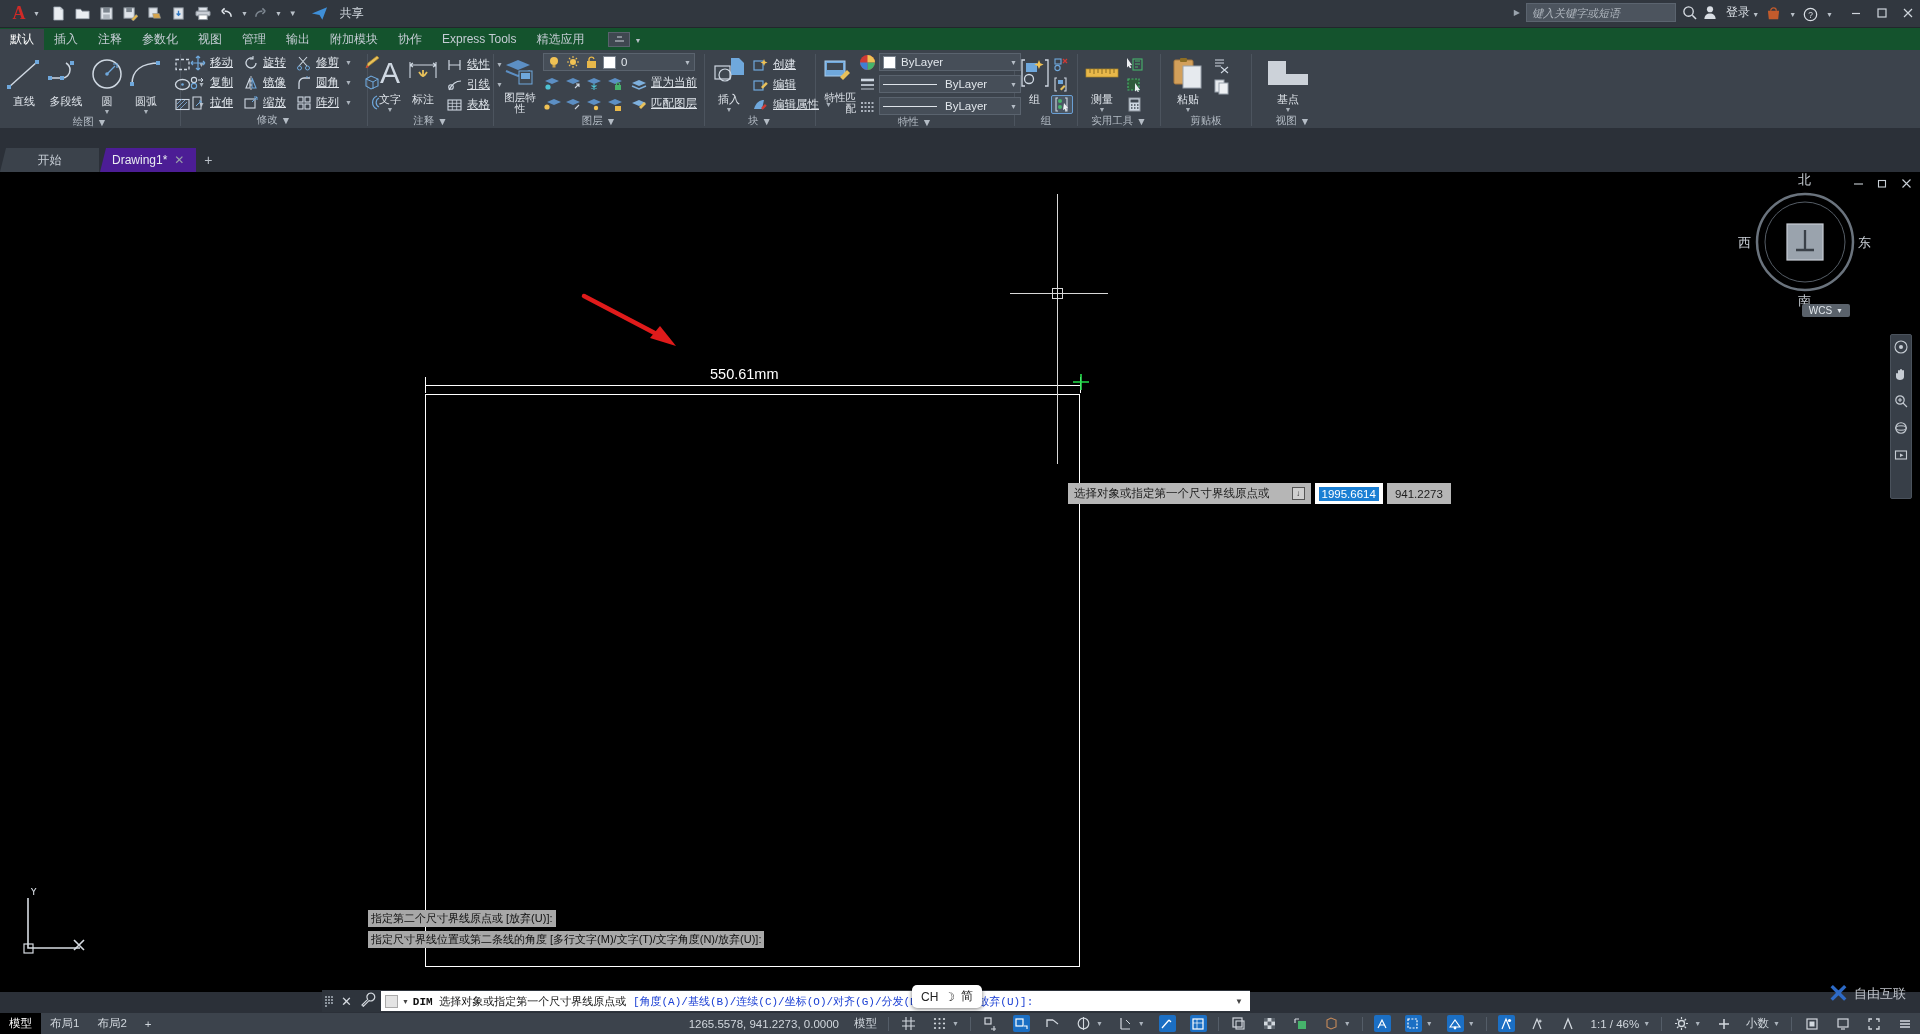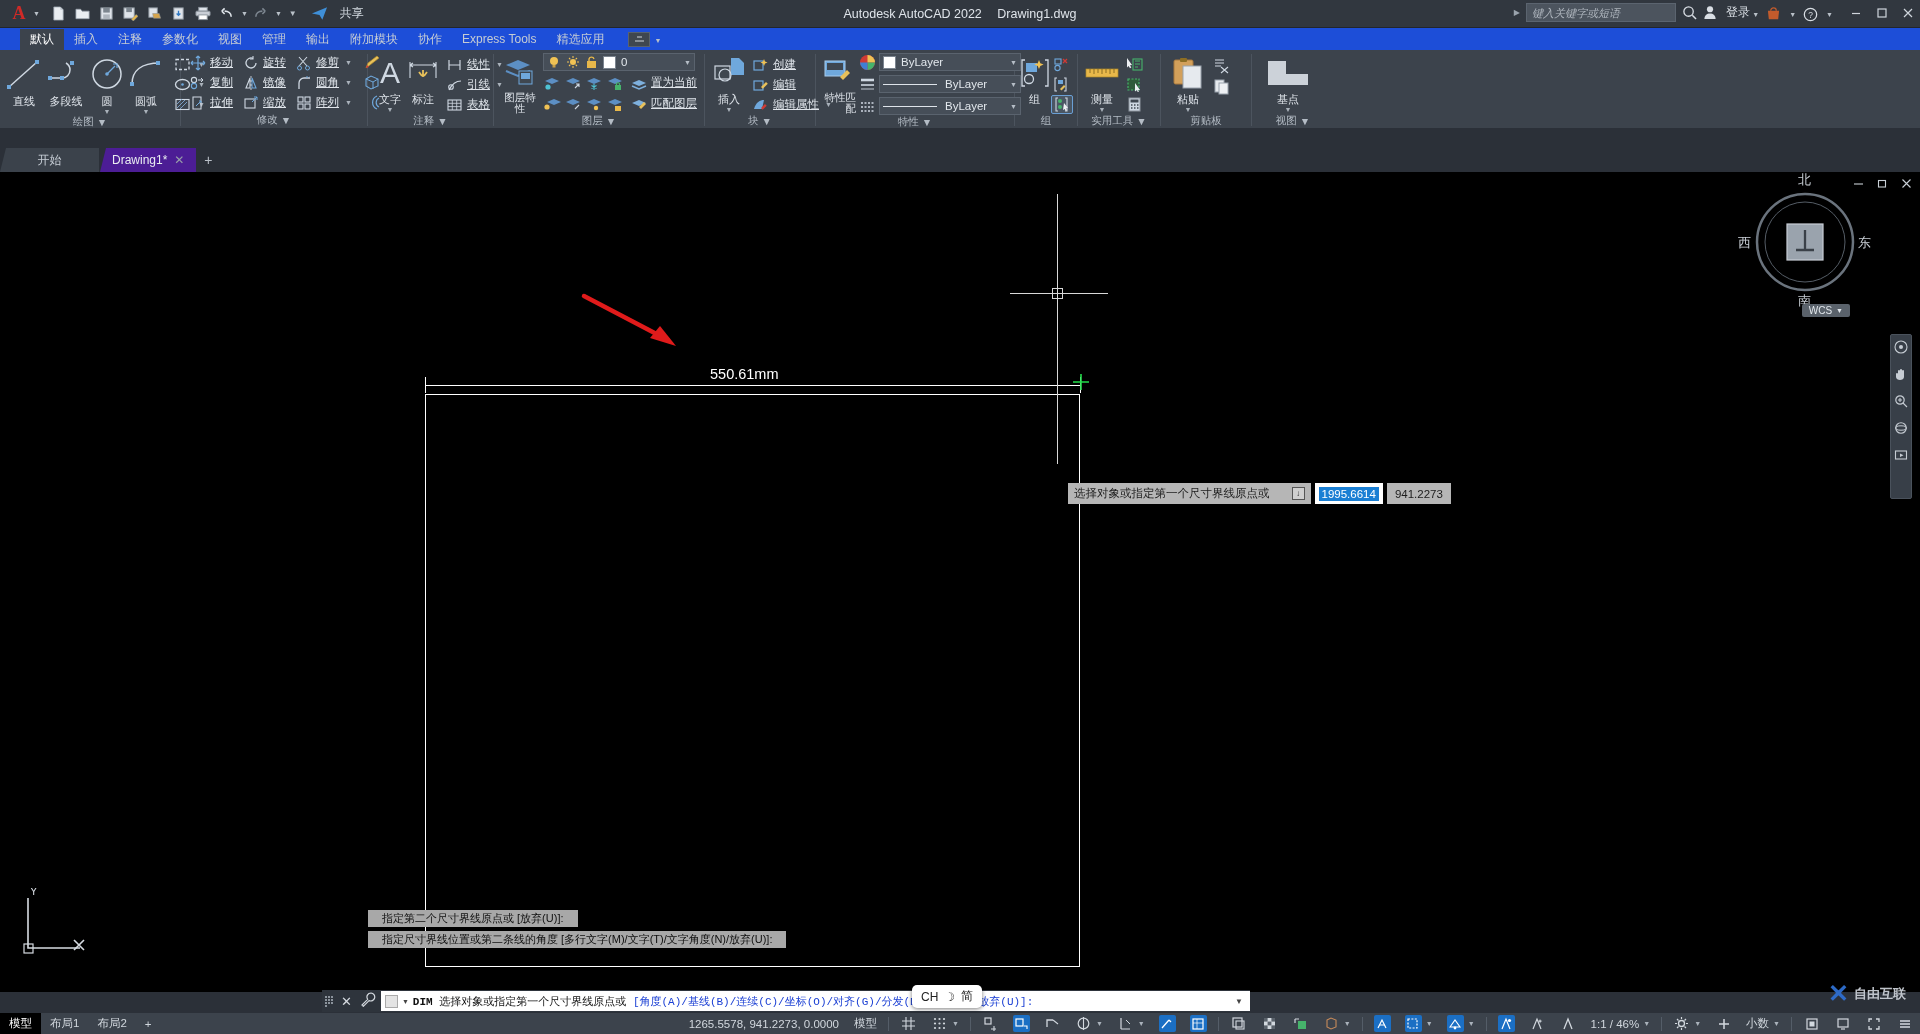--- a/index.html
+++ b/index.html
@@ -60,21 +60,21 @@
   .signin { font-size:12px; color:#d9dee4; margin-left:3px; }
   .tb-right {
     position:absolute; right:6px; top:0; height:28px;
     display:flex; align-items:center; gap:7px;
   }
   .win-ctrl { display:flex; align-items:center; gap:14px; margin-left:10px; color:#cfd5dc; }
 
   
   .ribbon-tabs {
     position:absolute; left:0; top:28px; width:1920px; height:22px;
-    background:#1d4ed8; display:flex; align-items:flex-end; padding-left:20px;
+    background:#14532d; display:flex; align-items:flex-end; padding-left:0;
   }
   .rtab {
     padding:2px 10px 3px 10px; font-size:12px; color:#c5ccd4; height:21px;
     display:flex; align-items:center;
   }
   .rtab.active { background:#3c434c; color:#ffffff; }
   .rtab-box {
     width:22px; height:15px; margin-left:14px; margin-bottom:3px;
     background:#3f4750; border:1px solid #59626d;
     display:flex; align-items:center; justify-content:center;
@@ -209,21 +209,21 @@
   }
   .navbar-v .ni { color:#c6ccd3; font-size:11px; }
 
   
   .ucs { position:absolute; left:18px; bottom:20px; color:#d6dbe1; }
 
   
   .cmd-hist { position:absolute; left:368px; bottom:42px; width:620px; z-index:20; }
   .cmd-hist .ln {
     font-size:11px; color:#e8e8e8; background:#8b8b8b;
-    display:inline-block; padding:1px 14px; margin-bottom:2px; white-space:nowrap;
+    display:inline-block; padding:1px 3px; margin-bottom:2px; white-space:nowrap;
     font-family:"Liberation Sans", sans-serif;
   }
   .cmd-hist .ln.lite { background:#a8a8a8; color:#101010; }
 
   
   .ime {
     position:absolute; left:912px; bottom:26px;
     background:#ffffff; border-radius:5px; padding:3px 9px;
     font-size:12px; color:#222; display:flex; gap:6px; align-items:center;
     box-shadow:0 1px 4px rgba(0,0,0,.5); z-index:45;
@@ -270,21 +270,21 @@
   .sb-icn { width:17px; height:17px; display:flex; align-items:center; justify-content:center; }
   .sb-icn.on { background:#1b6fc4; border-radius:2px; }
   .sb-coord { font-size:11.5px; color:#d2d8de; padding:0 8px; }
   .sb-dd { font-size:7px; color:#aab2bb; }
   .sb-right { margin-left:auto; display:flex; align-items:center; }
 
   .wm {
     position:absolute; right:14px; bottom:26px; display:flex; align-items:center; gap:5px;
     z-index:50; opacity:.95;
   }
-  .wm-txt { color:#c9ced5; font-size:13px;font-weight:bold; }
+  .wm-txt { color:#c9ced5; font-size:13px; }
   .wm-x { color:#2f6fd0; font-size:25px; font-weight:bold; font-family:"Liberation Serif",serif; }
 </style>
 </head>
 <body>
 
 <div id="app">
 
   <div class="titlebar">
     <div class="a-logo">
       <span>A</span>
@@ -350,24 +350,20 @@
       <span class="caret-sm">▼</span>
       <span class="caret-sm" style="margin:0 5px;font-size:8px">▼</span>
       <div class="share-btn">
         <svg width="17" height="15" viewBox="0 0 18 15">
             <path d="M1 7.5L17 1l-5 13-3-5z" fill="#3f8fd8"></path>
           </svg>
         <span>共享</span>
       </div>
     </div>
 
-    <div class="title-center">
-      <span>Autodesk AutoCAD 2022</span>
-      <span>Drawing1.dwg</span>
-    </div>
 
     <div class="search-zone">
       <span class="search-arrow">▶</span>
       <div class="search-box">
         <input placeholder="键入关键字或短语" style="">
       </div>
       <span class="tb-icon">
         <svg width="15" height="15" viewBox="0 0 16 16">
             <circle cx="7" cy="7" r="5" stroke="#d9dee4" stroke-width="1.4" fill="none"></circle>
             <path d="M11 11l4 4" stroke="#d9dee4" stroke-width="1.6"></path>

